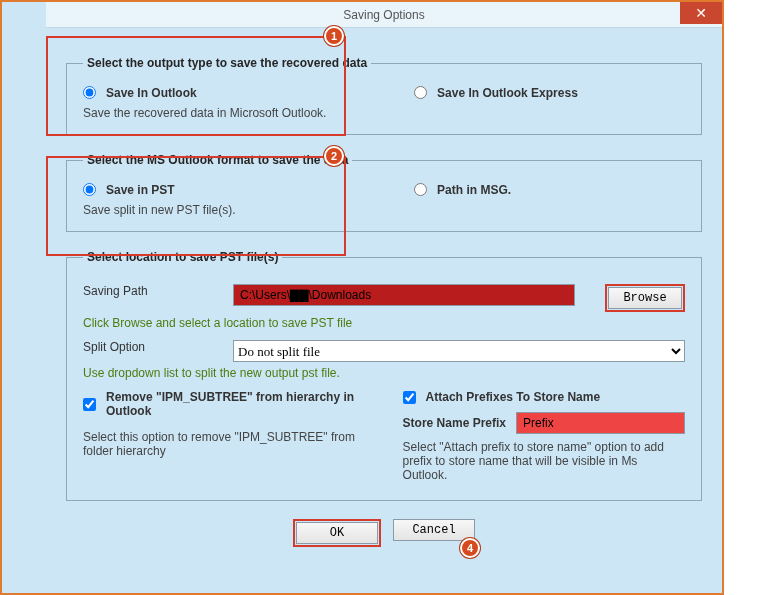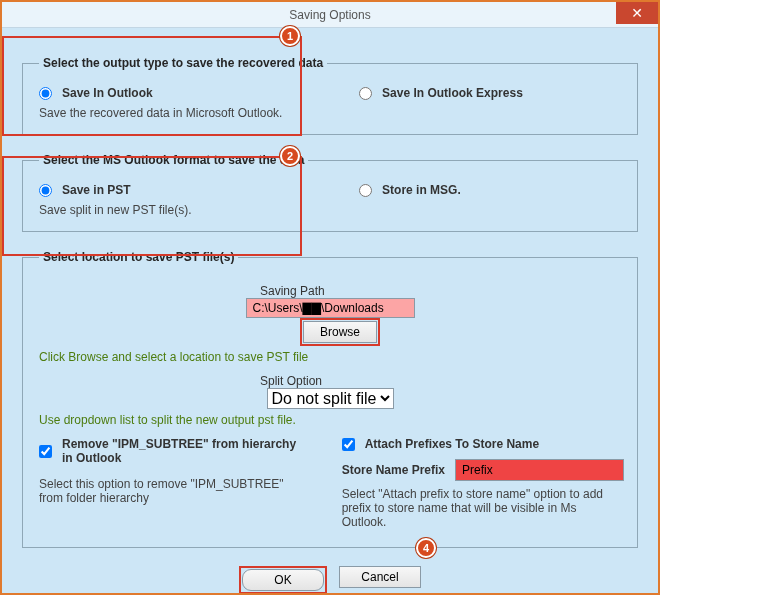--- a/index.html
+++ b/index.html
@@ -4,26 +4,27 @@
 <style>
   * { box-sizing: border-box; }
   body {
     margin: 0;
     font-family: "Segoe UI", Tahoma, sans-serif;
     font-size: 12px;
     background: #fff;
     color: #333;
   }
   .window {
-    width: 660px;
+    width: 724px;
     height: 595px;
     border: 2px solid #e07a2e;
     background: #cde6f6;
     position: relative;
     overflow: hidden;
+    padding-left: 44px;
   }
   .titlebar {
     height: 26px;
     background: #eaf4fb;
     border-bottom: 1px solid #c3d6e4;
     display: flex;
     align-items: center;
     justify-content: center;
     position: relative;
   }
@@ -65,21 +66,21 @@
   .row-radio {
     display: flex;
     align-items: flex-start;
     gap: 0;
     margin-top: 2px;
   }
   .col-left { width: 55%; }
   .col-right { width: 45%; }
   .radio-item {
     display: flex;
-    align-items: flex-end;
+    align-items: flex-start;
     gap: 6px;
     font-weight: bold;
     margin-bottom: 6px;
   }
   .radio-item input[type=radio]{ margin:0 4px 0 0; }
   .hint {
     font-weight: normal;
     color: #444;
     margin-top: 4px;
   }
@@ -99,54 +100,53 @@
     font-size: 11px;
     font-weight: bold;
     display: flex;
     align-items: center;
     justify-content: center;
     box-shadow: 0 0 0 1px #b53a12;
     pointer-events: none;
   }
   .form-row {
     display: flex;
-    align-items: center;
     margin: 6px 0 4px 0;
-    flex-direction: column;
+    gap: 10px;
   }
   .form-label {
     width: 140px;
     font-weight: normal;
   }
   .path-input {
     flex: 1;
     height: 22px;
     border: 1px solid #8a9aa6;
-    background: #fca5a5;
+    background: #b91c1c;
     padding: 2px 6px;
     font-family: inherit;
     font-size: 12px;
   }
   .btn {
     min-width: 74px;
     height: 22px;
     border: 1px solid #8a9aa6;
     background: linear-gradient(#f7f7f7,#e4e4e4);
-    font-family: Liberation Sans, sans-serif;
+    font-family: Liberation Mono, monospace;
     font-size: 12px;
     cursor: pointer;
     padding: 0 10px;
   }
   .select-split {
     flex: 1;
     height: 22px;
     border: 1px solid #8a9aa6;
     background: #fff;
-    font-family: Liberation Sans, sans-serif;
-    font-size: 16px;
+    font-family: Liberation Serif, serif;
+    font-size: 13px;
   }
   .sub-hint {
     margin: 4px 0 10px 0;
     color: #4d7c0f;
   }
   .bottom-row {
     display: flex;
     gap: 40px;
     margin-top: 6px;
   }
@@ -227,21 +227,21 @@
         <div class="col-left">
           <label class="radio-item">
             <input type="radio" name="g2" checked="" style="">
             <span>Save in PST</span>
           </label>
           <div class="hint">Save split in new PST file(s).</div>
         </div>
         <div class="col-right">
           <label class="radio-item">
             <input type="radio" name="g2" style="">
-            <span>Store in MSG.</span>
+            <span>Path in MSG.</span>
           </label>
         </div>
       </div>
     </fieldset>
 
     <fieldset class="grp" style="padding-bottom:18px;">
       <legend>Select location to save PST file(s)</legend>
 
       <div class="form-row">
         <div class="form-label">Saving Path</div>
@@ -277,21 +277,21 @@
             <label>Store Name Prefix</label>
             <input class="prefix-input" type="text" value="Prefix" style="">
           </div>
           <div class="hint">Select "Attach prefix to store name" option to add prefix to store name that will be visible in Ms Outlook.</div>
         </div>
       </div>
     </fieldset>
 
     <div class="dialog-buttons">
       <span class="red-box-inline">
-        <button class="btn" style="min-width:82px;border-radius:9px;">OK</button>
+        <button class="btn" style="min-width:82px;">OK</button>
       </span>
       <button class="btn" style="min-width:82px;">Cancel</button>
     </div>
 
     <div class="overlay-box" style="left:0px; top:8px; width:300px; height:100px;"></div>
     <div class="overlay-box" style="left:0px; top:128px; width:300px; height:100px;"></div>
 
     <div class="callout" style="left:278px; top:-2px;">1</div>
     <div class="callout" style="left:278px; top:118px;">2</div>
     <div class="callout" style="left:698px; top:280px;">3</div>

